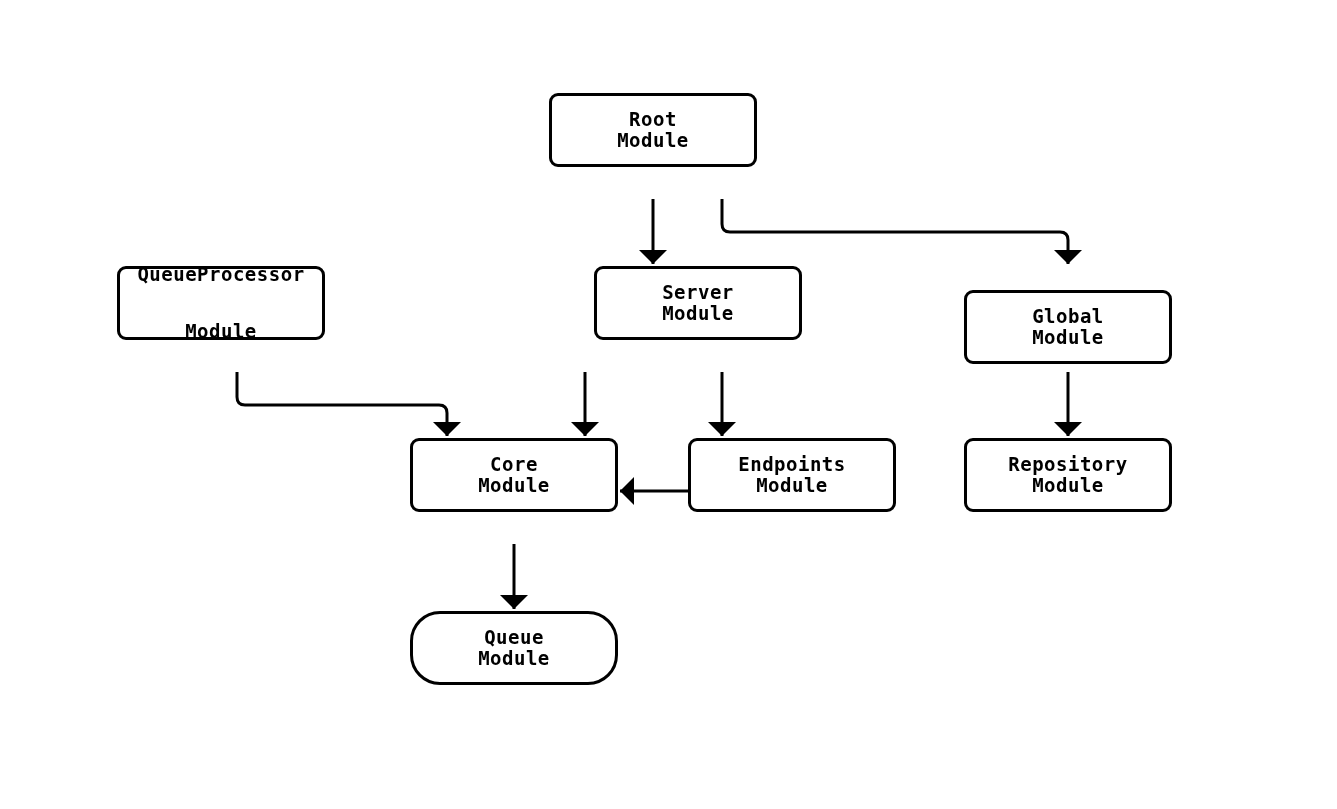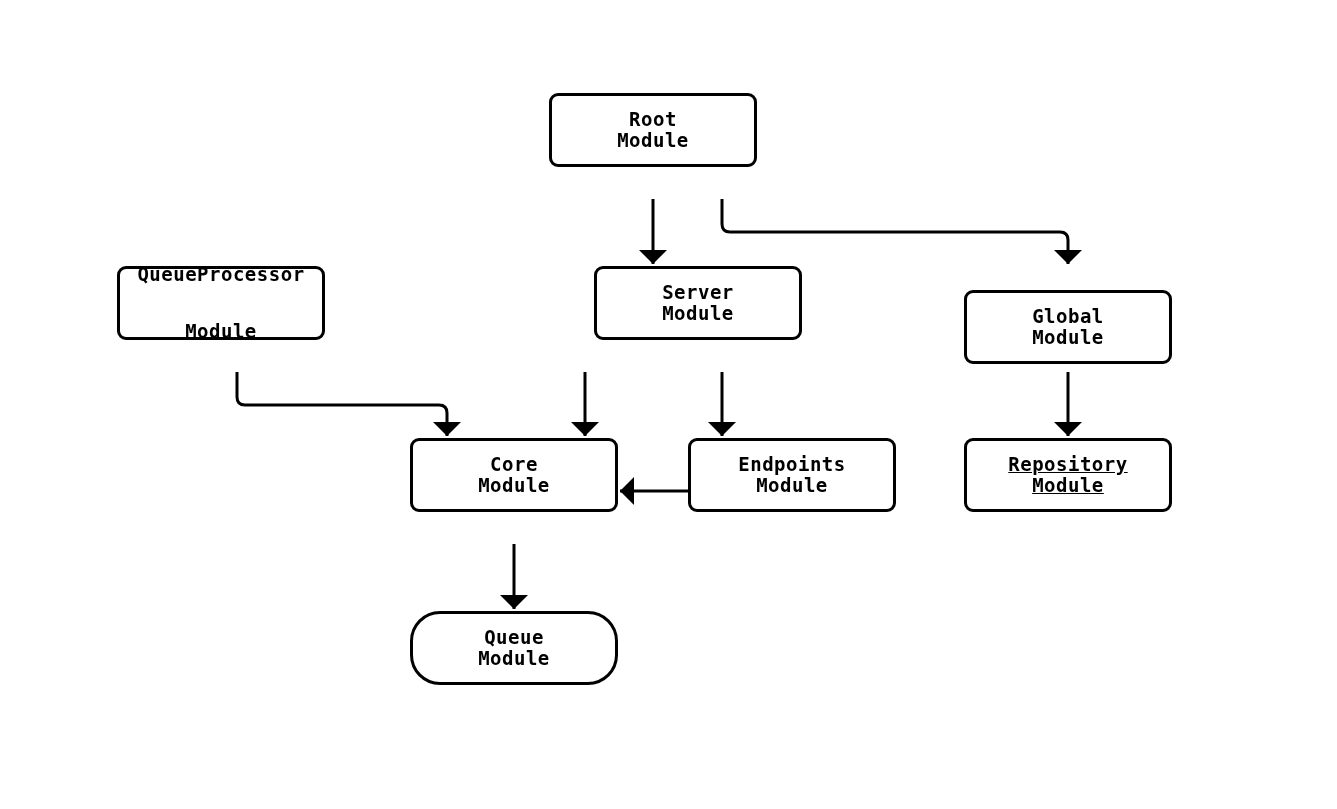--- a/index.html
+++ b/index.html
@@ -48,21 +48,21 @@
   }
   .node span { display: block; white-space: nowrap; }
 
   
   .pos-root           { left: 549px; top:  93px; }
   .pos-server         { left: 564px; top: 266px; margin-left: 30px; }
   .pos-queueprocessor { left: 117px; top: 266px; gap: 35px; }
   .pos-global         { left: 964px; top: 266px; margin-top: 24px; }
   .pos-core           { left: 410px; top: 438px; text-align: right; }
   .pos-endpoints      { left: 688px; top: 438px; justify-content: center; }
-  .pos-repository     { left: 964px; top: 438px; text-decoration: underline; }
+  .pos-repository     { left: 964px; top: 438px; }
   .pos-queue          { left: 410px; top: 611px; border-radius: 30px; }
 </style>
 </head>
 <body>
 
 <div class="canvas">
 
   <svg class="edges" viewBox="0 0 1337 809" xmlns="http://www.w3.org/2000/svg">
     <defs>
       <marker id="arrowhead" markerUnits="userSpaceOnUse" markerWidth="16" markerHeight="30" refX="14" refY="14" orient="auto">

